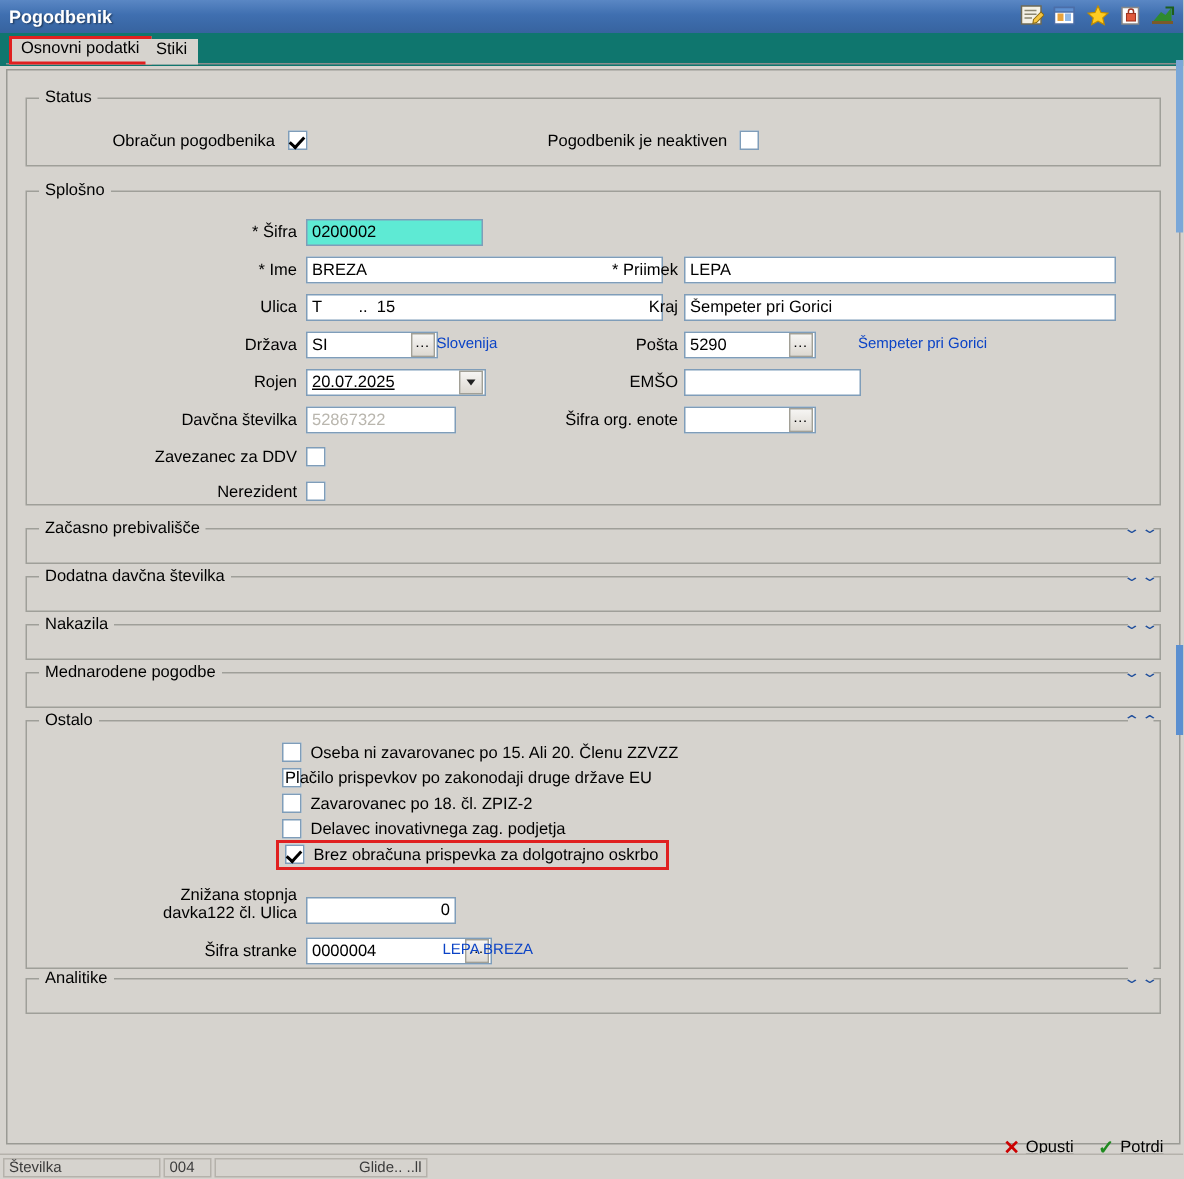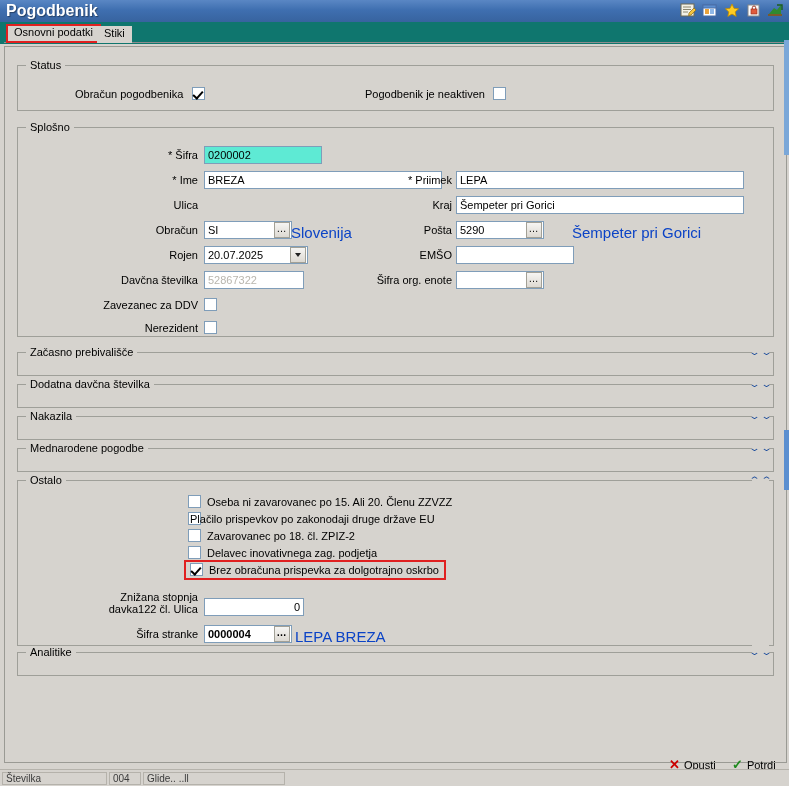--- a/index.html
+++ b/index.html
@@ -23,21 +23,21 @@
     position: absolute;
     left: 0; top: 0;
     width: 789px;
     height: 22px;
     background: linear-gradient(to bottom, #5a87c4 0%, #3f6fb0 45%, #37639f 100%);
     display: flex;
     align-items: center;
   }
   .titlebar .title {
     color: #ffffff;
-    font-size: 16px;
+    font-size: 12px;
     font-weight: bold;
     margin-left: 6px;
     text-shadow: 1px 1px 1px rgba(0,0,0,0.4);
   }
   .titlebar-icons {
     position: absolute;
     right: 4px;
     top: 1px;
     display: flex;
     gap: 3px;
@@ -206,21 +206,21 @@
     left: 2px; top: 1px;
     width: 4px; height: 8px;
     border: solid #000;
     border-width: 0 2px 2px 0;
     transform: rotate(42deg);
   }
 
   .linkblue {
     position: absolute;
     color: #0b43c6;
-    font-size: 15px;
+    font-size: 10px;
     white-space: nowrap;
   }
 
   .hl-box {
     position: absolute;
     border: 2px solid #e02020;
     box-sizing: border-box;
   }
 
   
@@ -335,40 +335,41 @@
       <span class="lbl right" style="left:100px; top:21px; width:80px;">* Šifra</span>
       <input class="txt yellow" style="left: 186px; top: 18px; width: 118px;" value="0200002">
 
       <span class="lbl right" style="left:100px; top:46px; width:80px;">* Ime</span>
       <input class="txt" style="left: 186px; top: 43px; width: 238px;" value="BREZA">
 
       <span class="lbl right" style="left:372px; top:46px; width:62px;">* Priimek</span>
       <input class="txt" style="left: 438px; top: 43px; width: 288px;" value="LEPA">
 
       <span class="lbl right" style="left:100px; top:71px; width:80px;">Ulica</span>
+      <input class="txt" style="left: 186px; top: 68px; width: 238px;" value="T        ..  15">
 
       <span class="lbl right" style="left:372px; top:71px; width:62px;">Kraj</span>
       <input class="txt" style="left: 438px; top: 68px; width: 288px;" value="Šempeter pri Gorici">
 
-      <span class="lbl right" style="left:100px; top:96px; width:80px;">Obračun</span>
+      <span class="lbl right" style="left:100px; top:96px; width:80px;">Država</span>
       <div class="combo" style="left:186px; top:93px; width:88px;">
         <span class="val">SI</span>
         <span class="btn dots">…</span>
       </div>
       <span class="linkblue" style="left:273px; top:96px;">Slovenija</span>
 
       <span class="lbl right" style="left:372px; top:96px; width:62px;">Pošta</span>
       <div class="combo" style="left:438px; top:93px; width:88px;">
         <span class="val">5290</span>
         <span class="btn dots">…</span>
       </div>
       <span class="linkblue" style="left:554px; top:96px;">Šempeter pri Gorici</span>
 
       <span class="lbl right" style="left:100px; top:121px; width:80px;">Rojen</span>
-      <div class="combo" style="left:186px; top:118px; width:104px;">
+      <div class="combo" style="left:186px; top:118px; width:120px;text-decoration:underline;">
         <span class="val">20.07.2025</span>
         <span class="btn">
             <span class="arrow-down"></span>
           </span>
       </div>
 
       <span class="lbl right" style="left:372px; top:121px; width:62px;text-align:right;">EMŠO</span>
       <input class="txt" style="left: 438px; top: 118px; width: 118px;" value="">
 
       <span class="lbl right" style="left:80px; top:146px; width:100px;">Davčna številka</span>
@@ -435,21 +436,21 @@
 
       <div class="hl-box" style="left:166px; top:79px; width:262px; height:20px;"></div>
       <span class="chk checked" style="left:172px; top:82px;"></span>
       <span class="lbl" style="left:191px; top:83px;">Brez obračuna prispevka za dolgotrajno oskrbo</span>
 
       <span class="lbl right" style="left:60px; top:110px; width:120px;">Znižana stopnja</span>
       <span class="lbl right" style="left:60px; top:122px; width:120px;">davka122 čl. Ulica</span>
       <input class="txt num" style="left: 186px; top: 117px; width: 100px;" value="0">
 
       <span class="lbl right" style="left:80px; top:147px; width:100px;">Šifra stranke</span>
-      <div class="combo" style="left:186px; top:144px; width:88px;font-weight:bold;">
+      <div class="combo" style="left:186px; top:144px; width:124px;">
         <span class="val">0000004</span>
         <span class="btn dots">…</span>
       </div>
       <span class="linkblue" style="left:277px; top:147px;">LEPA BREZA</span>
     </div>
 
     <div class="group" style="left:12px; top:605px; width:755px; height:22px;">
       <span class="legend">Analitike</span>
       <span class="collapser">
           <span class="chev">⌄⌄</span>
@@ -465,16 +466,16 @@
       <span class="t">Potrdi</span>
     </div>
   </div>
 
   <div class="edge" style="top:40px; height:115px;"></div>
   <div class="edge" style="top:430px; height:60px; background:#5b8fd0;"></div>
 
   <div class="statusbar">
     <div class="cell" style="left:2px; width:105px;">Številka</div>
     <div class="cell" style="left:109px; width:32px;">004</div>
-    <div class="cell" style="left:143px; width:142px;">Glide..  ..ll</div>
+    <div class="cell" style="left:143px; width:142px;text-align:right;">Glide..  ..ll</div>
   </div>
 
 </div>
 
 </body></html>

